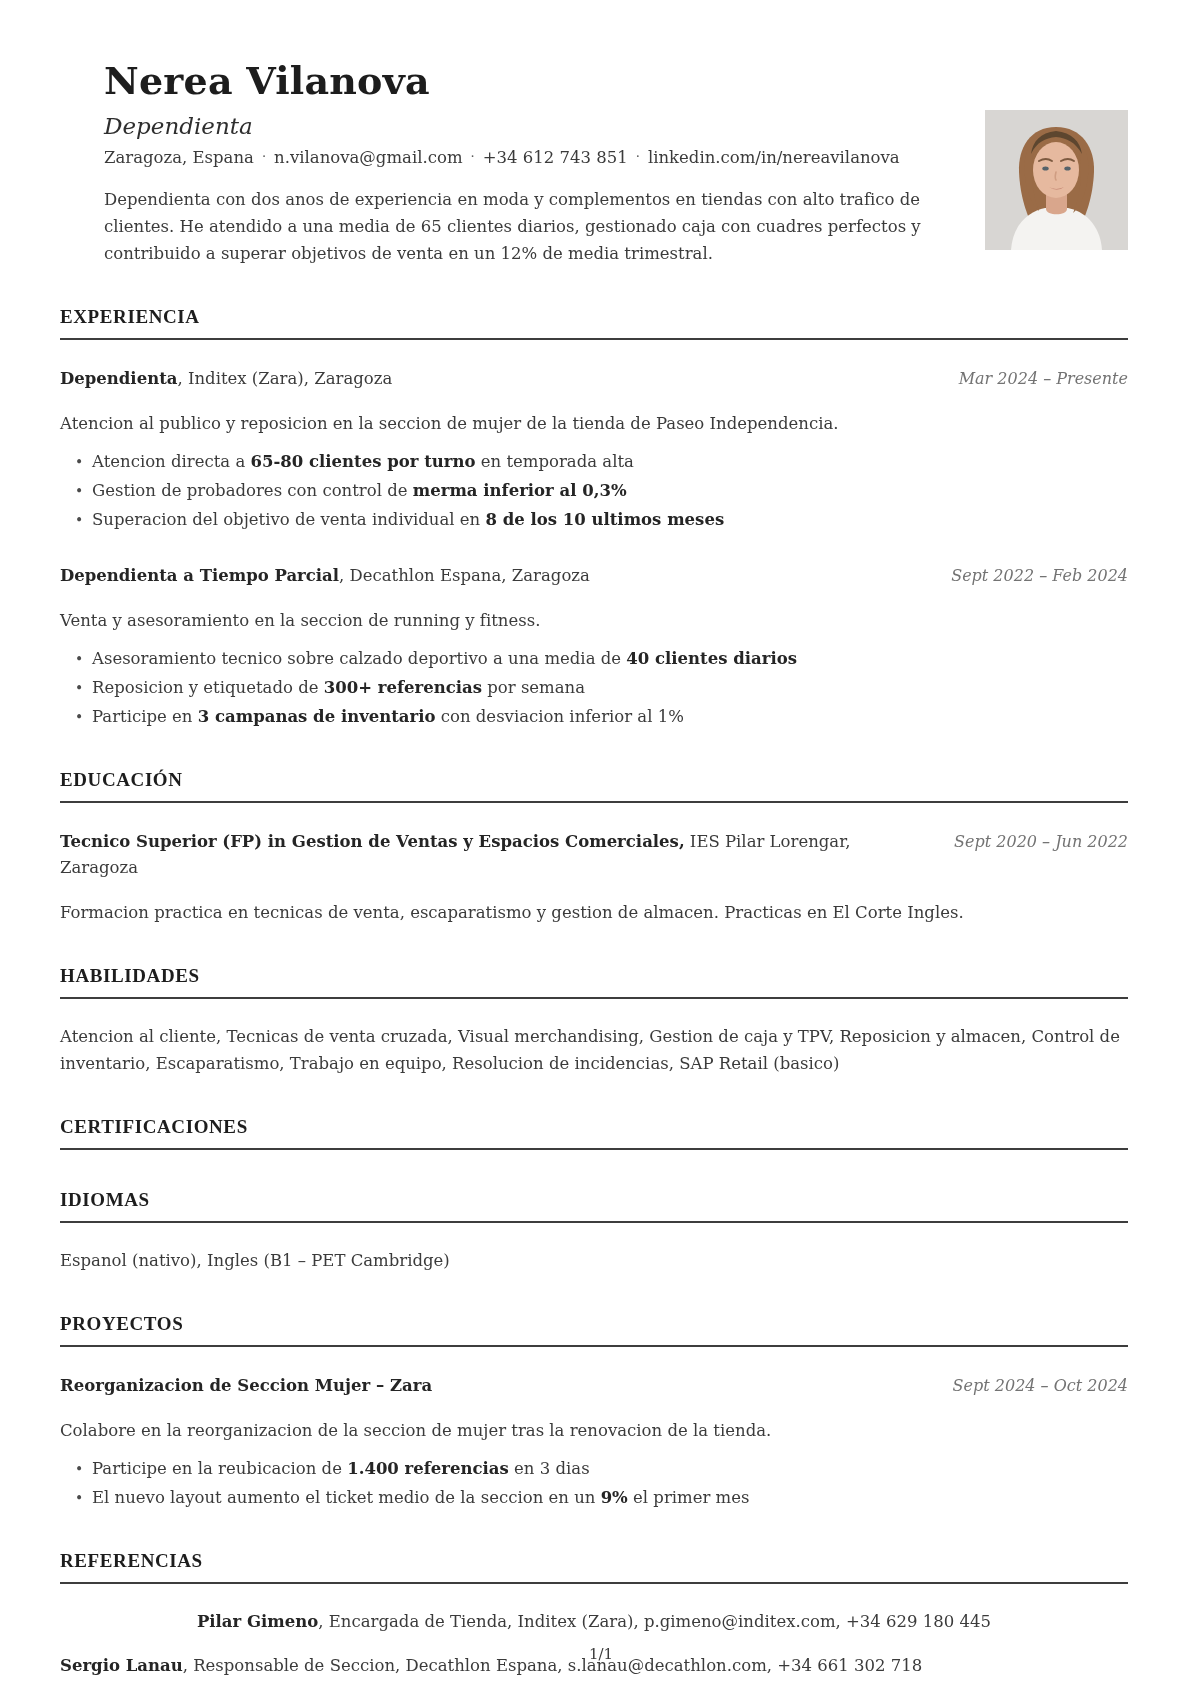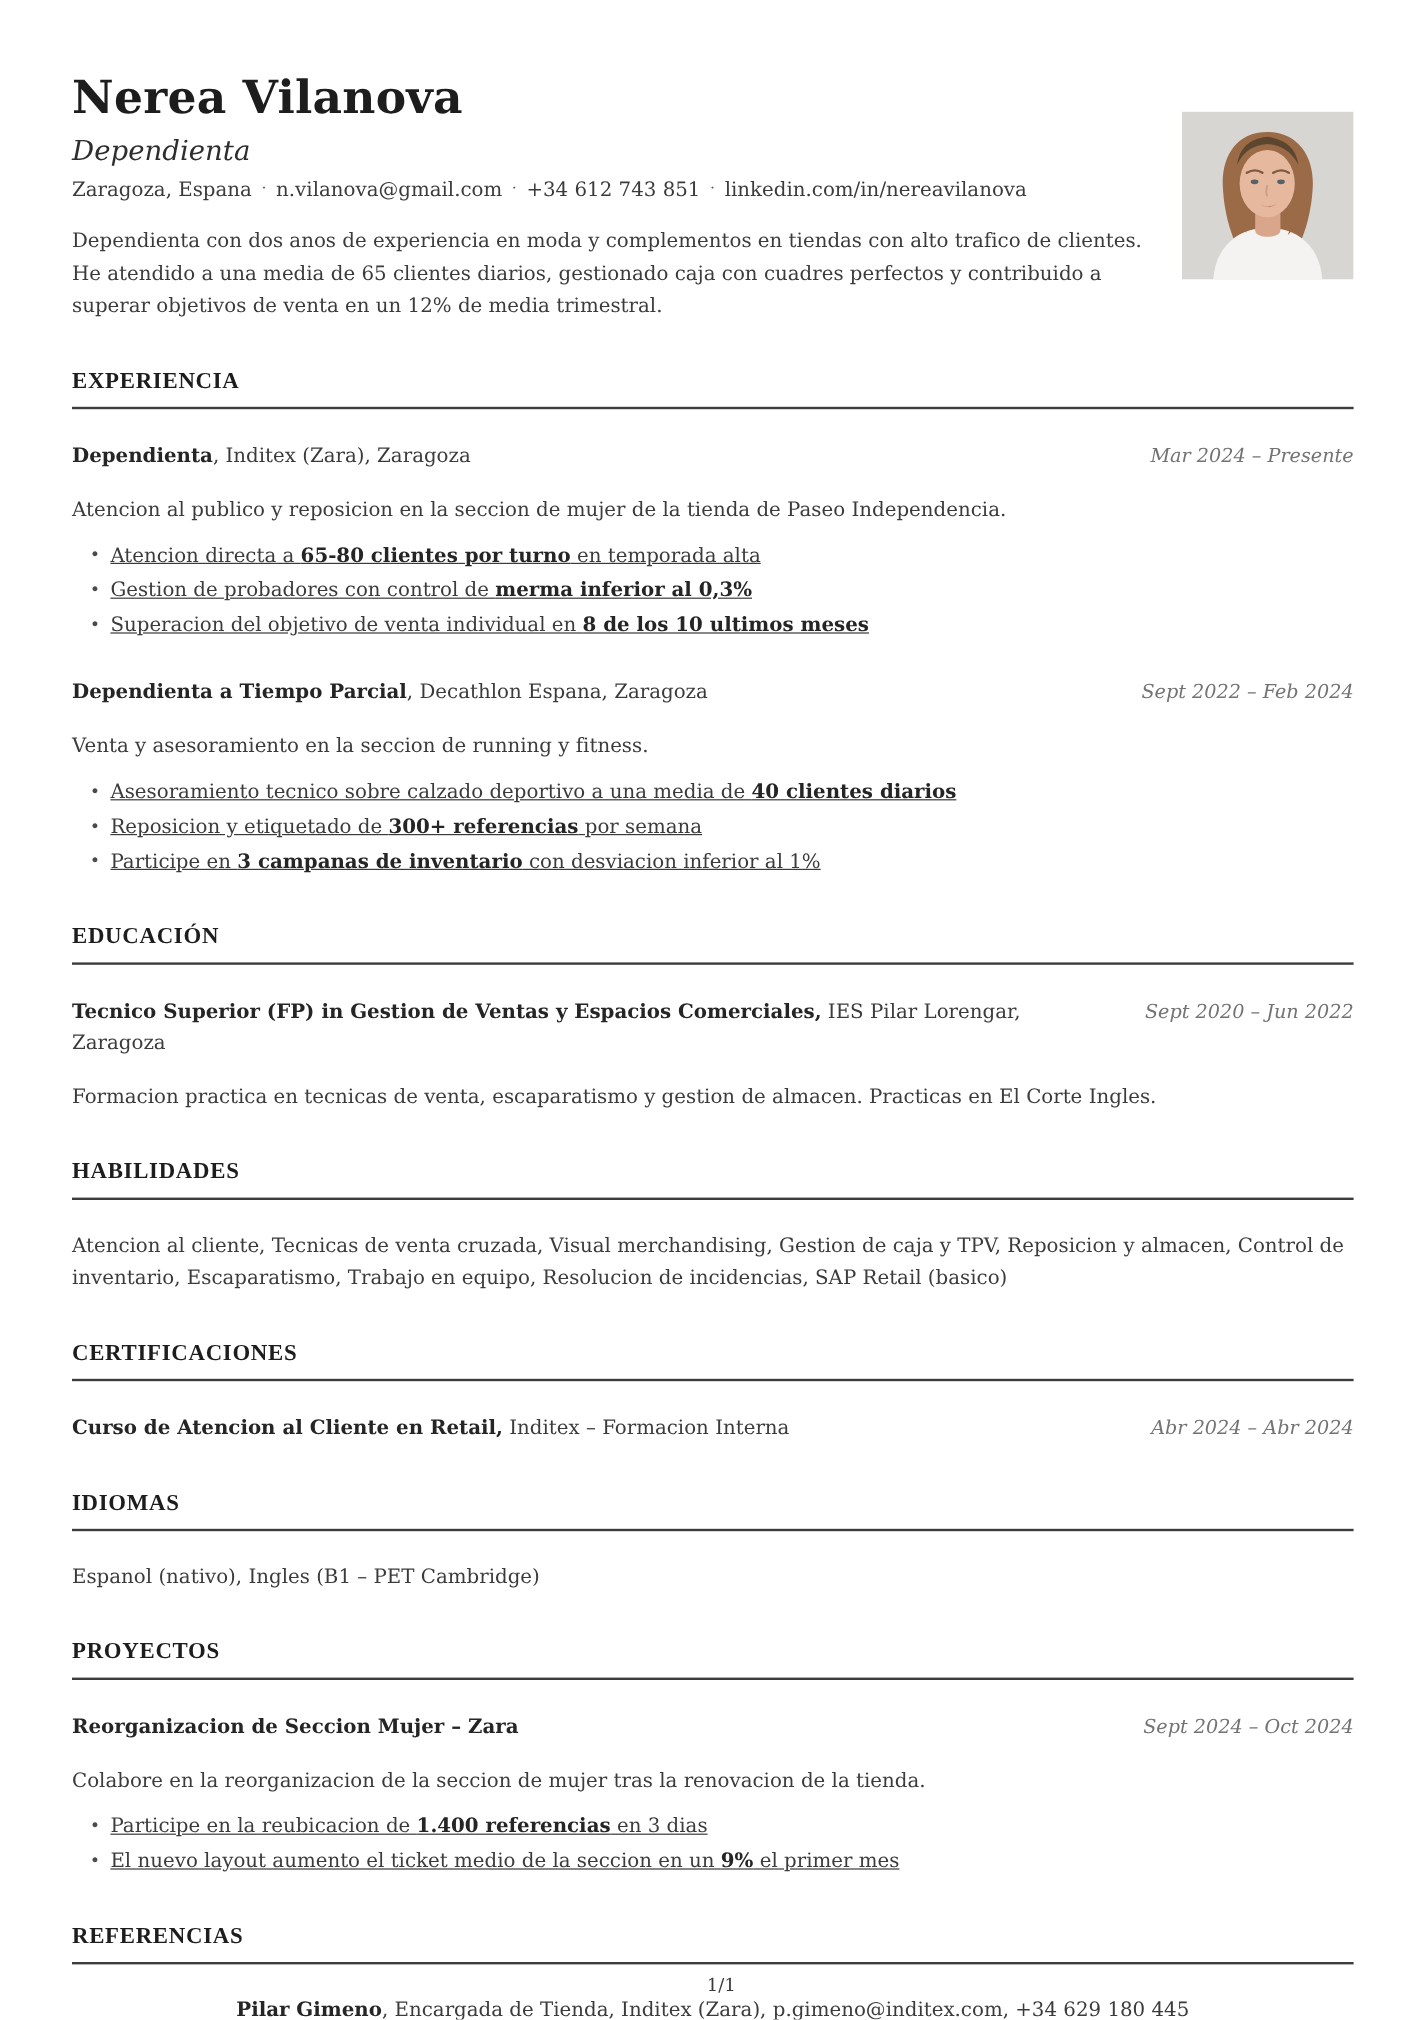--- a/index.html
+++ b/index.html
@@ -9,42 +9,42 @@
   }
   *{box-sizing:border-box;}
   html,body{margin:0;padding:0;background:#ffffff;}
   .page{
     width:1190px;height:1683px;margin:0 auto;position:relative;background:#ffffff;
     padding:58px 62px 0 60px;
     font-family:"DejaVu Serif","Liberation Serif",serif;
     color:var(--ink);
   }
   
-  .header-row{display:flex;align-items:flex-start;}
+  .header-row{display:flex;align-items:center;margin-left:44px;}
   .header-left{flex:1 1 auto;min-width:0;padding-right:30px;}
   h1.name{margin:0;font-size:38px;line-height:46px;font-weight:800;color:var(--heading);letter-spacing:.2px;}
   .job-title{font-style:italic;font-size:23px;line-height:28px;margin-top:8px;color:#2e2e2e;}
   .contact{font-size:16.5px;line-height:23px;margin-top:6px;white-space:nowrap;}
   .contact .sep{display:inline-block;margin:0 8px;color:#5a5a5a;transform:translateY(-2px);font-size:13px;}
   .summary{font-size:16.5px;line-height:27px;margin:16px 0 0;}
   .photo{flex:0 0 auto;margin-top:35px;display:block;}
   
   .section{margin-top:38px;}
   .section h2{
     margin:0;font-size:19px;line-height:24px;font-weight:700;color:var(--heading);
     letter-spacing:.6px;padding-bottom:9px;border-bottom:2px solid var(--rule);font-family:Liberation Serif, serif;
   }
   .entry{margin-top:26px;}
   .entry + .entry{margin-top:30px;}
   .entry-head{display:flex;justify-content:space-between;align-items:baseline;font-size:16.5px;line-height:26px;}
   .entry-title{min-width:0;}
   .b{font-weight:700;color:#252525;}
   .date{font-style:italic;font-size:16px;white-space:nowrap;margin-left:22px;color:#737373;}
   .desc{font-size:16.5px;line-height:27px;margin-top:18px;}
-  ul.bullets{list-style:none;margin:12px 0 0;padding:0 0 0 15px;text-decoration:underline;}
+  ul.bullets{list-style:none;margin:12px 0 0;padding:0 0 0 15px;}
   ul.bullets li{font-size:16.5px;line-height:26px;margin-top:3px;position:relative;padding-left:17px;}
   ul.bullets li:first-child{margin-top:0;}
   ul.bullets li::before{content:"\2022";position:absolute;left:0;top:0;font-size:14px;color:#4a4a4a;}
   .plain{font-size:16.5px;line-height:27px;margin:24px 0 0;}
   .ref-line{font-size:16.5px;line-height:27px;margin-top:12px;}
   .ref-line:first-of-type{margin-top:24px;text-align:center;}
   footer.page-footer{
     position:absolute;left:0;right:0;bottom:20px;text-align:center;
     font-size:15px;color:#3b3b3b;padding-left:12px;
   }
@@ -122,26 +122,20 @@
     </div>
   </section>
 
   <section class="section">
     <h2>HABILIDADES</h2>
     <p class="plain">Atencion al cliente, Tecnicas de venta cruzada, Visual merchandising, Gestion de caja y TPV, Reposicion y almacen, Control de inventario, Escaparatismo, Trabajo en equipo, Resolucion de incidencias, SAP Retail (basico)</p>
   </section>
 
   <section class="section">
     <h2>CERTIFICACIONES</h2>
-    <div class="entry">
-      <div class="entry-head">
-        <span class="entry-title"><span class="b">Curso de Atencion al Cliente en Retail,</span><span> Inditex – Formacion Interna</span></span>
-        <span class="date">Abr 2024 – Abr 2024</span>
-      </div>
-    </div>
   </section>
 
   <section class="section">
     <h2>IDIOMAS</h2>
     <p class="plain">Espanol (nativo), Ingles (B1 – PET Cambridge)</p>
   </section>
 
   <section class="section">
     <h2>PROYECTOS</h2>
     <div class="entry">

